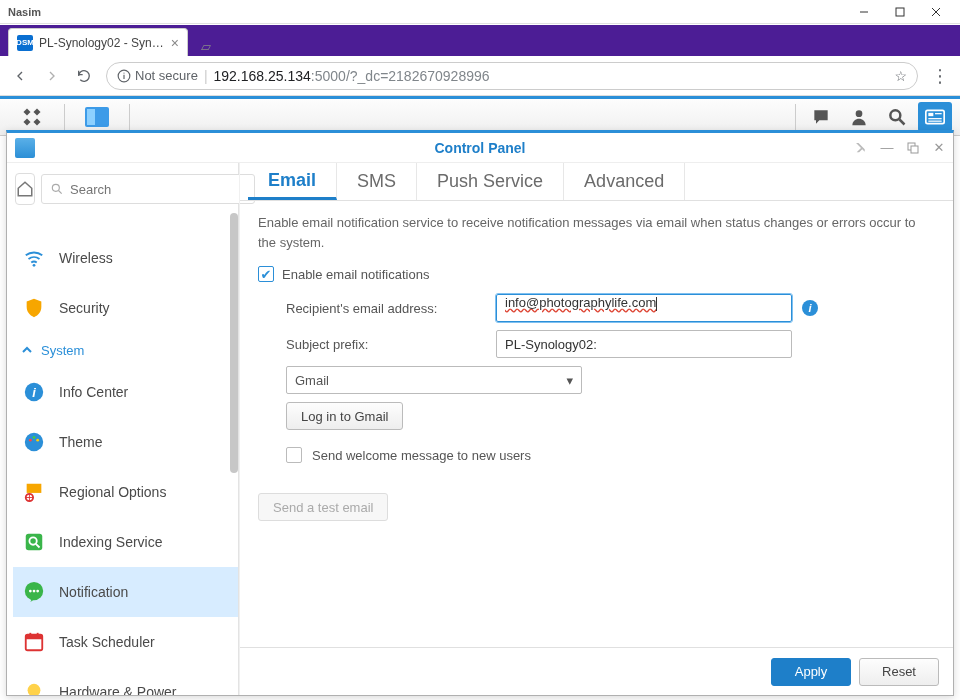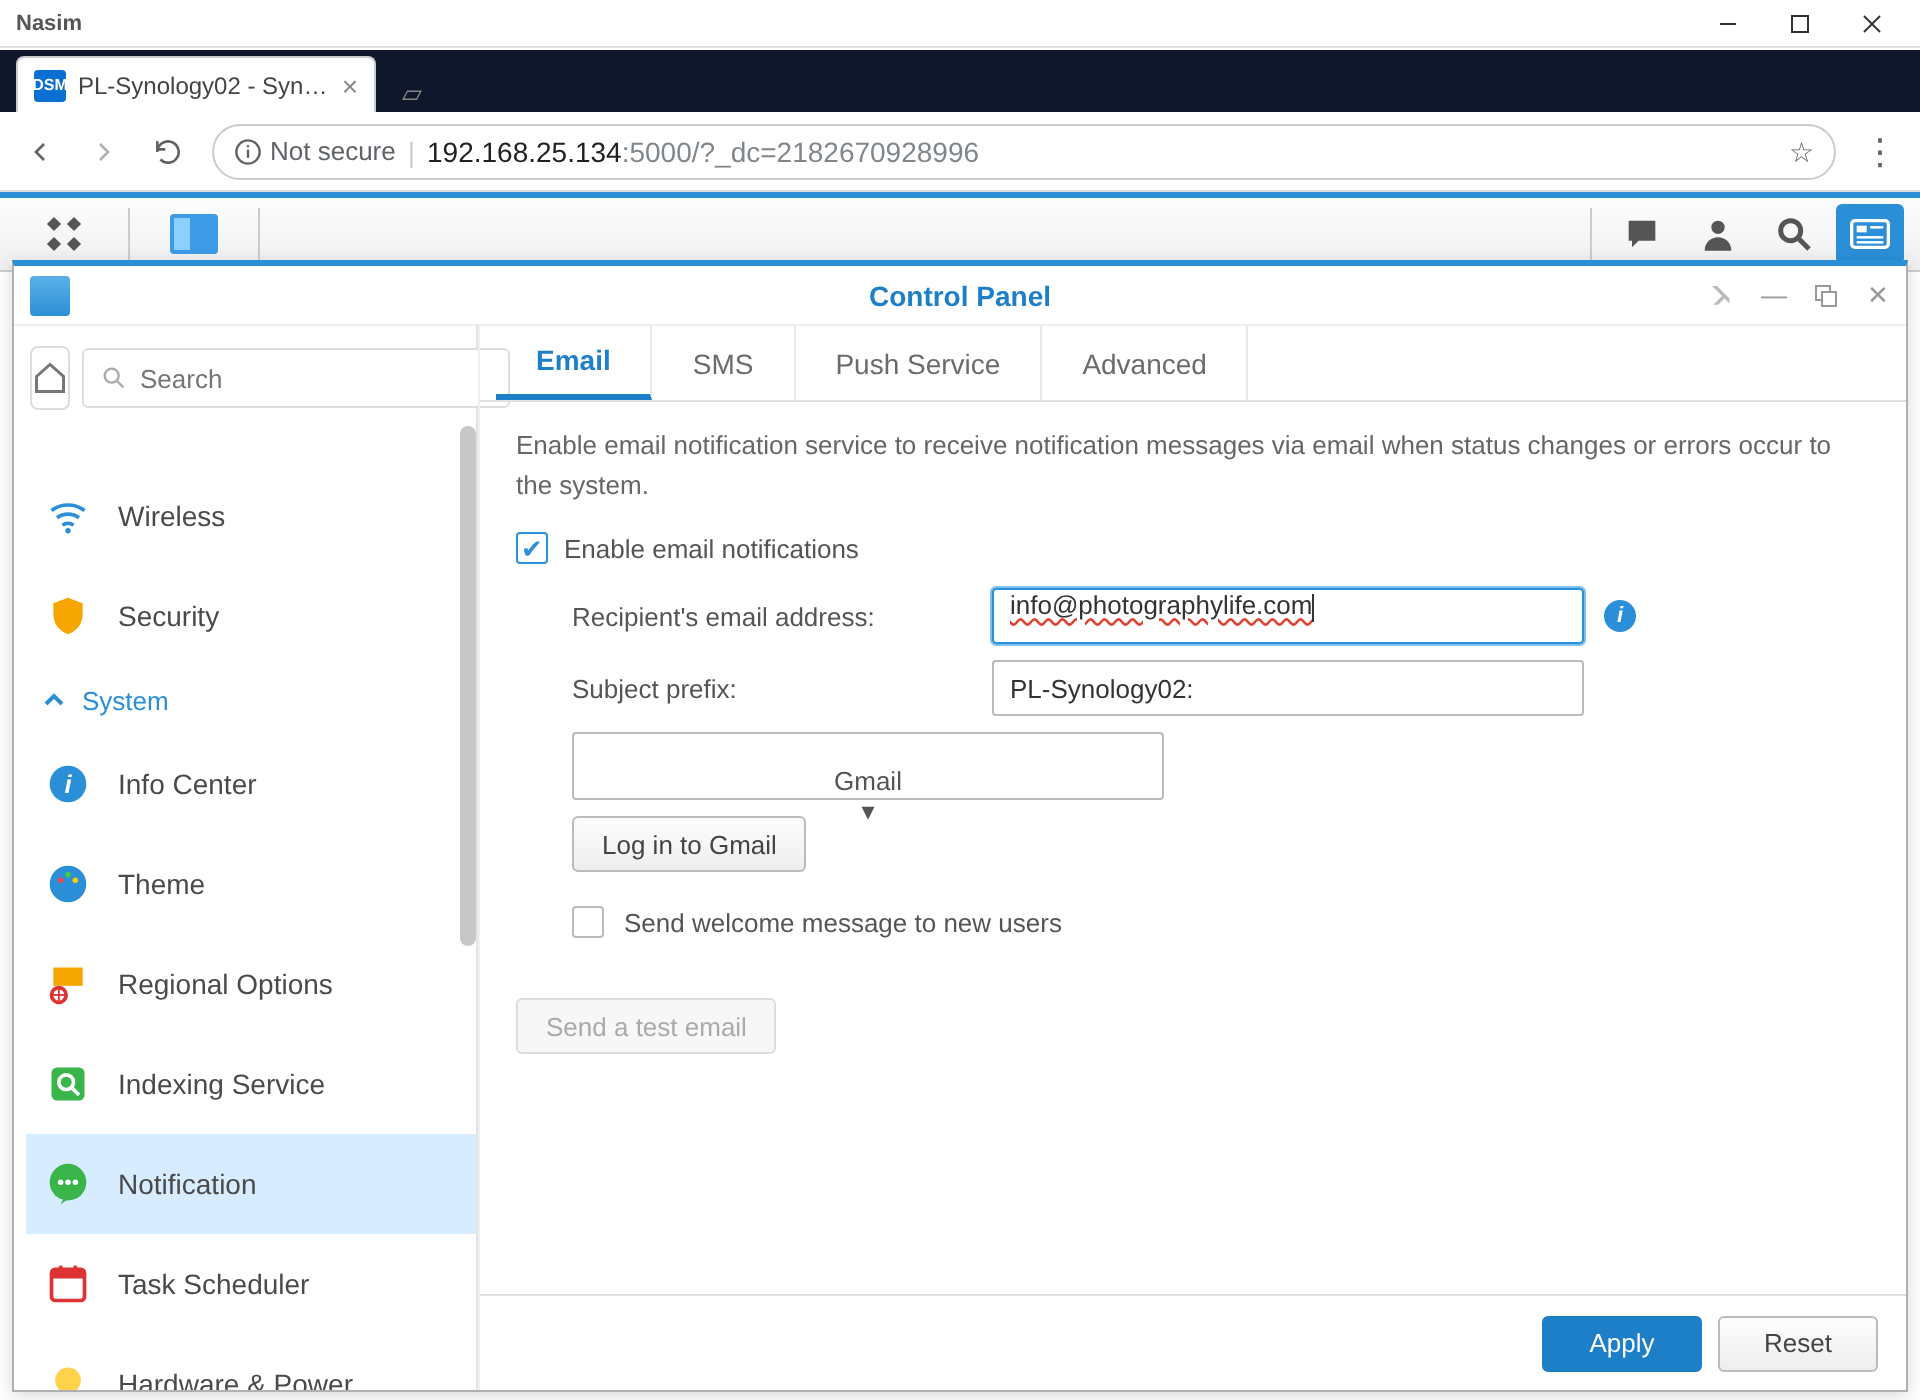--- a/index.html
+++ b/index.html
@@ -5,21 +5,21 @@
     * { box-sizing: border-box; margin: 0; padding: 0; }
     body { font-family: -apple-system, BlinkMacSystemFont, "Segoe UI", Arial, sans-serif; font-size: 13px; color: #333; background: #fff; width: 960px; height: 700px; overflow: hidden; position: relative; }
 
     
     .window-titlebar { height: 24px; background: #fff; border-bottom: 1px solid #e0e0e0; display: flex; align-items: center; justify-content: flex-end; padding: 0 8px; font-size: 11px; color: #666; }
     .window-titlebar .username { margin-right: auto; font-weight: bold; color: #555;}
     .window-ctrl { width: 32px; height: 18px; display: inline-flex; align-items: center; justify-content: center; margin-left: 4px; }
     .window-ctrl svg { width: 10px; height: 10px; }
 
     
-    .chrome-tabs { height: 32px; background: #0f172a; display: flex; align-items: flex-end; padding: 4px 10px 0 8px; border-top: 1px solid #fff; }
+    .chrome-tabs { height: 32px; background: #4c1d95; display: flex; align-items: flex-end; padding: 4px 10px 0 8px; border-top: 1px solid #fff; }
     .chrome-tab { background: #fff; height: 28px; width: 180px; border: 1px solid #ccc; border-bottom: none; border-radius: 4px 4px 0 0; display: flex; align-items: center; padding: 0 8px; font-size: 12px; color: #444; gap: 6px; }
     .chrome-tab .favicon { width: 16px; height: 16px; background: #0a6fd1; color: #fff; font-size: 8px; font-weight: bold; display: flex; align-items: center; justify-content: center; border-radius: 2px; }
     .chrome-tab .tab-title { flex: 1; white-space: nowrap; overflow: hidden; text-overflow: ellipsis; }
     .chrome-tab .tab-close { font-size: 14px; color: #888; }
     .new-tab { width: 24px; height: 20px; margin-left: 6px; display: flex; align-items: center; justify-content: center; color: #888; }
 
     
     .chrome-toolbar { height: 40px; background: #fff; border-bottom: 1px solid #ddd; display: flex; align-items: center; padding: 0 10px; gap: 12px; }
     .nav-btn { width: 20px; height: 20px; display: flex; align-items: center; justify-content: center; color: #5f6368; }
     .nav-btn svg { width: 16px; height: 16px; }
@@ -61,32 +61,32 @@
 
     .sb-item { height: 50px; display: flex; align-items: center; padding: 0 8px; gap: 12px; color: #4a4a4a; font-size: 14px; cursor: default; }
     .sb-item.sel { background: #d7ecff; }
     .sb-item .ico { width: 26px; height: 26px; display: flex; align-items: center; justify-content: center; }
     .sb-item .ico svg { width: 22px; height: 22px; }
     .sb-group { height: 34px; display: flex; align-items: center; gap: 8px; padding: 0 8px; color: #2b8fd8; font-size: 13px; }
     .sb-trunc { height: 32px; display:flex; align-items:center; padding-left: 48px; color:#4a4a4a; font-size:14px;}
 
     .main { flex: 1; display: flex; flex-direction: column; border-left: 1px solid #f0f0f0; }
     .tabs { height: 38px; display: flex; align-items: stretch; border-bottom: 1px solid #e0e0e0; padding-left: 8px; }
-    .tab { padding: 0 20px; display: flex; align-items: center; color: #6b6b6b; font-size: 14px; border-right: 1px solid #e7e7e7; }
+    .tab { padding: 0 20px; display: flex; align-items: center; color: #6b6b6b; font-size: 18px; border-right: 1px solid #e7e7e7; }
     .tab.active { color: #1e7fc9; border-bottom: 3px solid #1e7fc9; font-weight: bold; }
     .content { flex: 1; padding: 12px 18px; overflow: auto; color: #555; }
     .desc { line-height: 1.5; margin-bottom: 14px; color: #666; }
     .chk-row { display: flex; align-items: center; gap: 8px; margin-bottom: 12px; }
     .chk { width: 16px; height: 16px; border: 1px solid #2b8fd8; border-radius: 2px; display: flex; align-items: center; justify-content: center; color: #2b8fd8; }
     .chk.empty { border-color: #bbb; color: transparent; }
     .form-row { display: flex; align-items: center; margin: 8px 0 8px 28px; }
     .form-label { width: 210px; color: #555; }
     .form-input { width: 296px; height: 28px; border: 1px solid #bbb; border-radius: 2px; padding: 0 8px; font-size: 13px; color: #333; background: #fff; }
     .form-input.focus { border-color: #2b8fd8; outline: 1px solid #7fc0f0; }
-    .form-select { width: 296px; height: 28px; border: 1px solid #bbb; border-radius: 2px; padding: 16px 8px; display: flex; align-items: center; justify-content: space-between; background: #fff; flex-direction: column; }
+    .form-select { width: 296px; height: 28px; border: 1px solid #bbb; border-radius: 2px; padding: 0 8px; display: flex; align-items: center; justify-content: space-between; background: #fff; }
     .info-ic { margin-left: 10px; width: 16px; height: 16px; border-radius: 50%; background: #2b8fd8; color: #fff; font-size: 11px; font-style: italic; display: flex; align-items: center; justify-content: center; font-weight: bold; }
     .btn { height: 28px; padding: 0 14px; border: 1px solid #bbb; border-radius: 3px; background: linear-gradient(#fdfdfd,#eee); display: inline-flex; align-items: center; color: #444; }
     .btn.disabled { color: #aaa; border-color: #ddd; background: #f7f7f7; }
     .sendwelcome { display:flex; align-items:center; gap:10px; margin: 10px 0 0 28px; }
     .testemail { margin: 30px 0 0 0; }
 
     .footer { height: 48px; border-top: 1px solid #e0e0e0; display: flex; align-items: center; justify-content: flex-end; padding: 0 14px; gap: 8px; }
     .fbtn { height: 28px; width: 80px; border: 1px solid #bbb; border-radius: 3px; display: inline-flex; align-items: center; justify-content: center; }
     .fbtn.primary { background: #1e7fc9; color: #fff; border-color: #1e7fc9; }
     .fbtn.secondary { background: linear-gradient(#fdfdfd,#eee); color: #444; }

